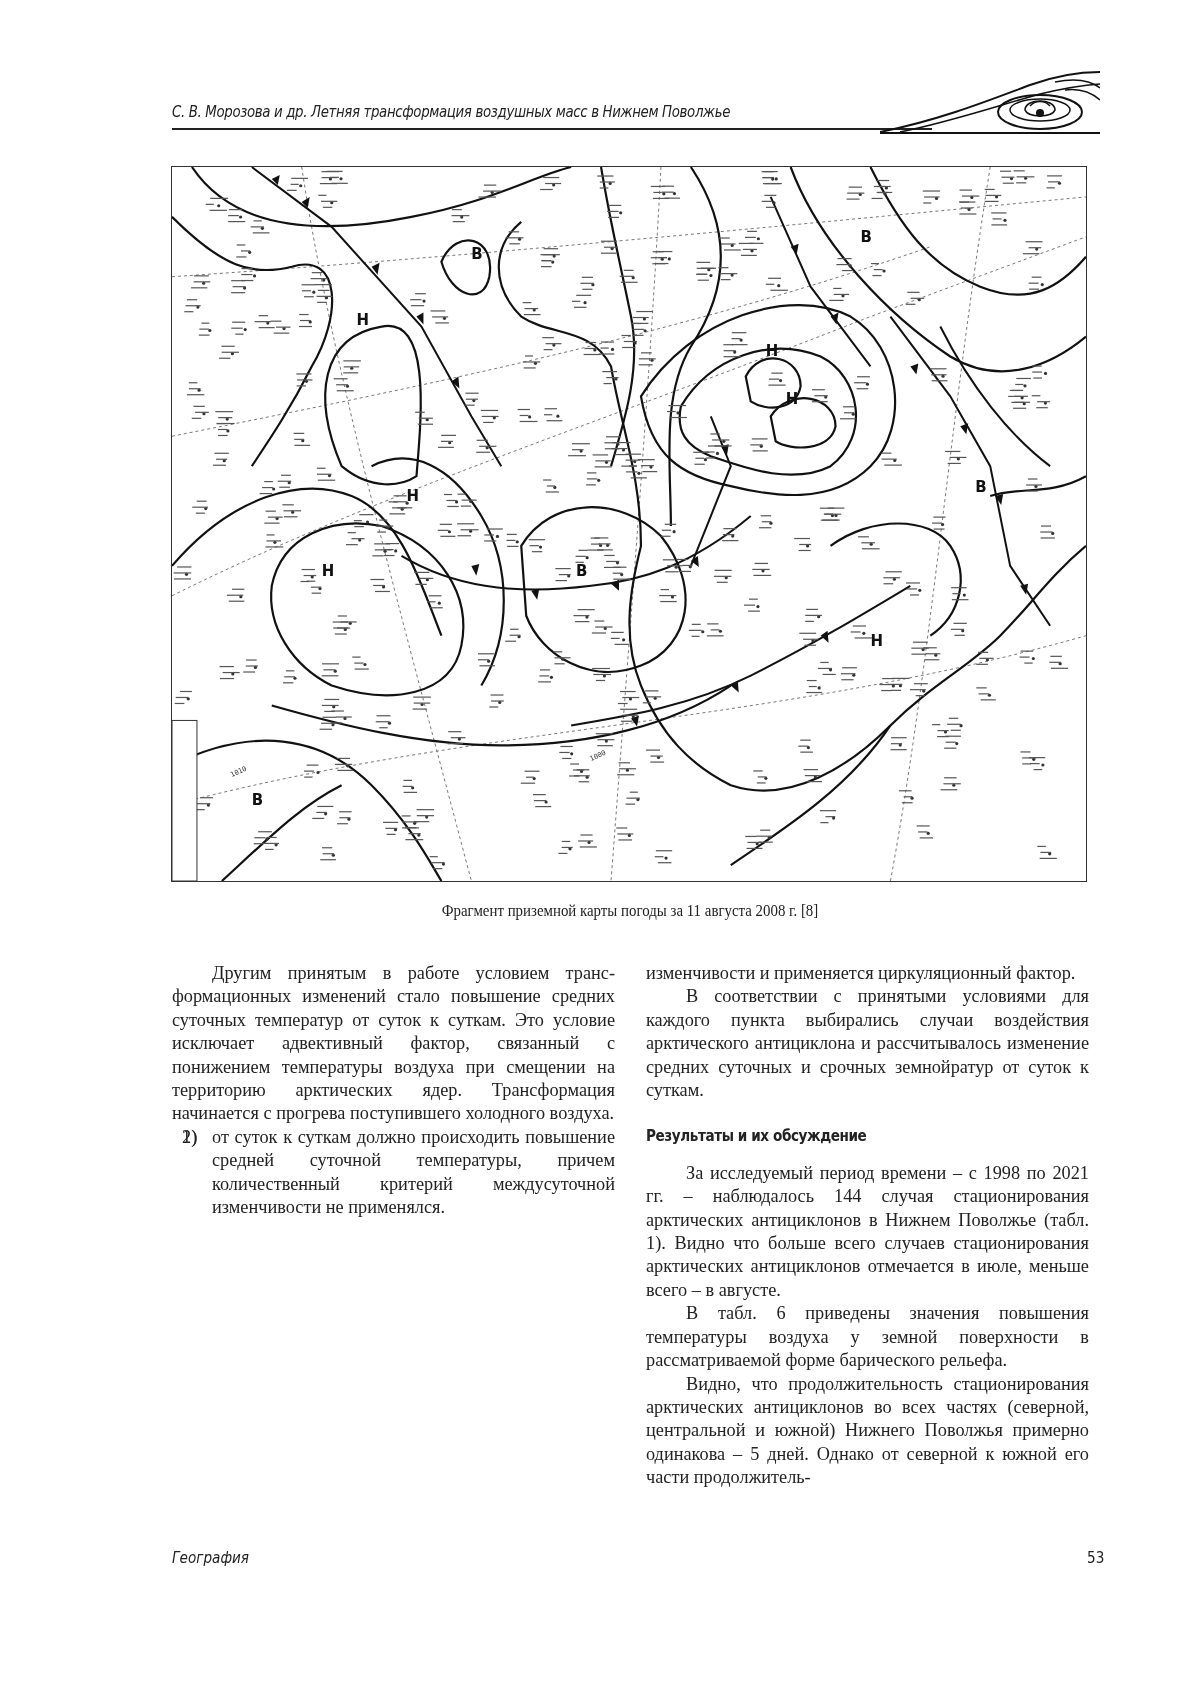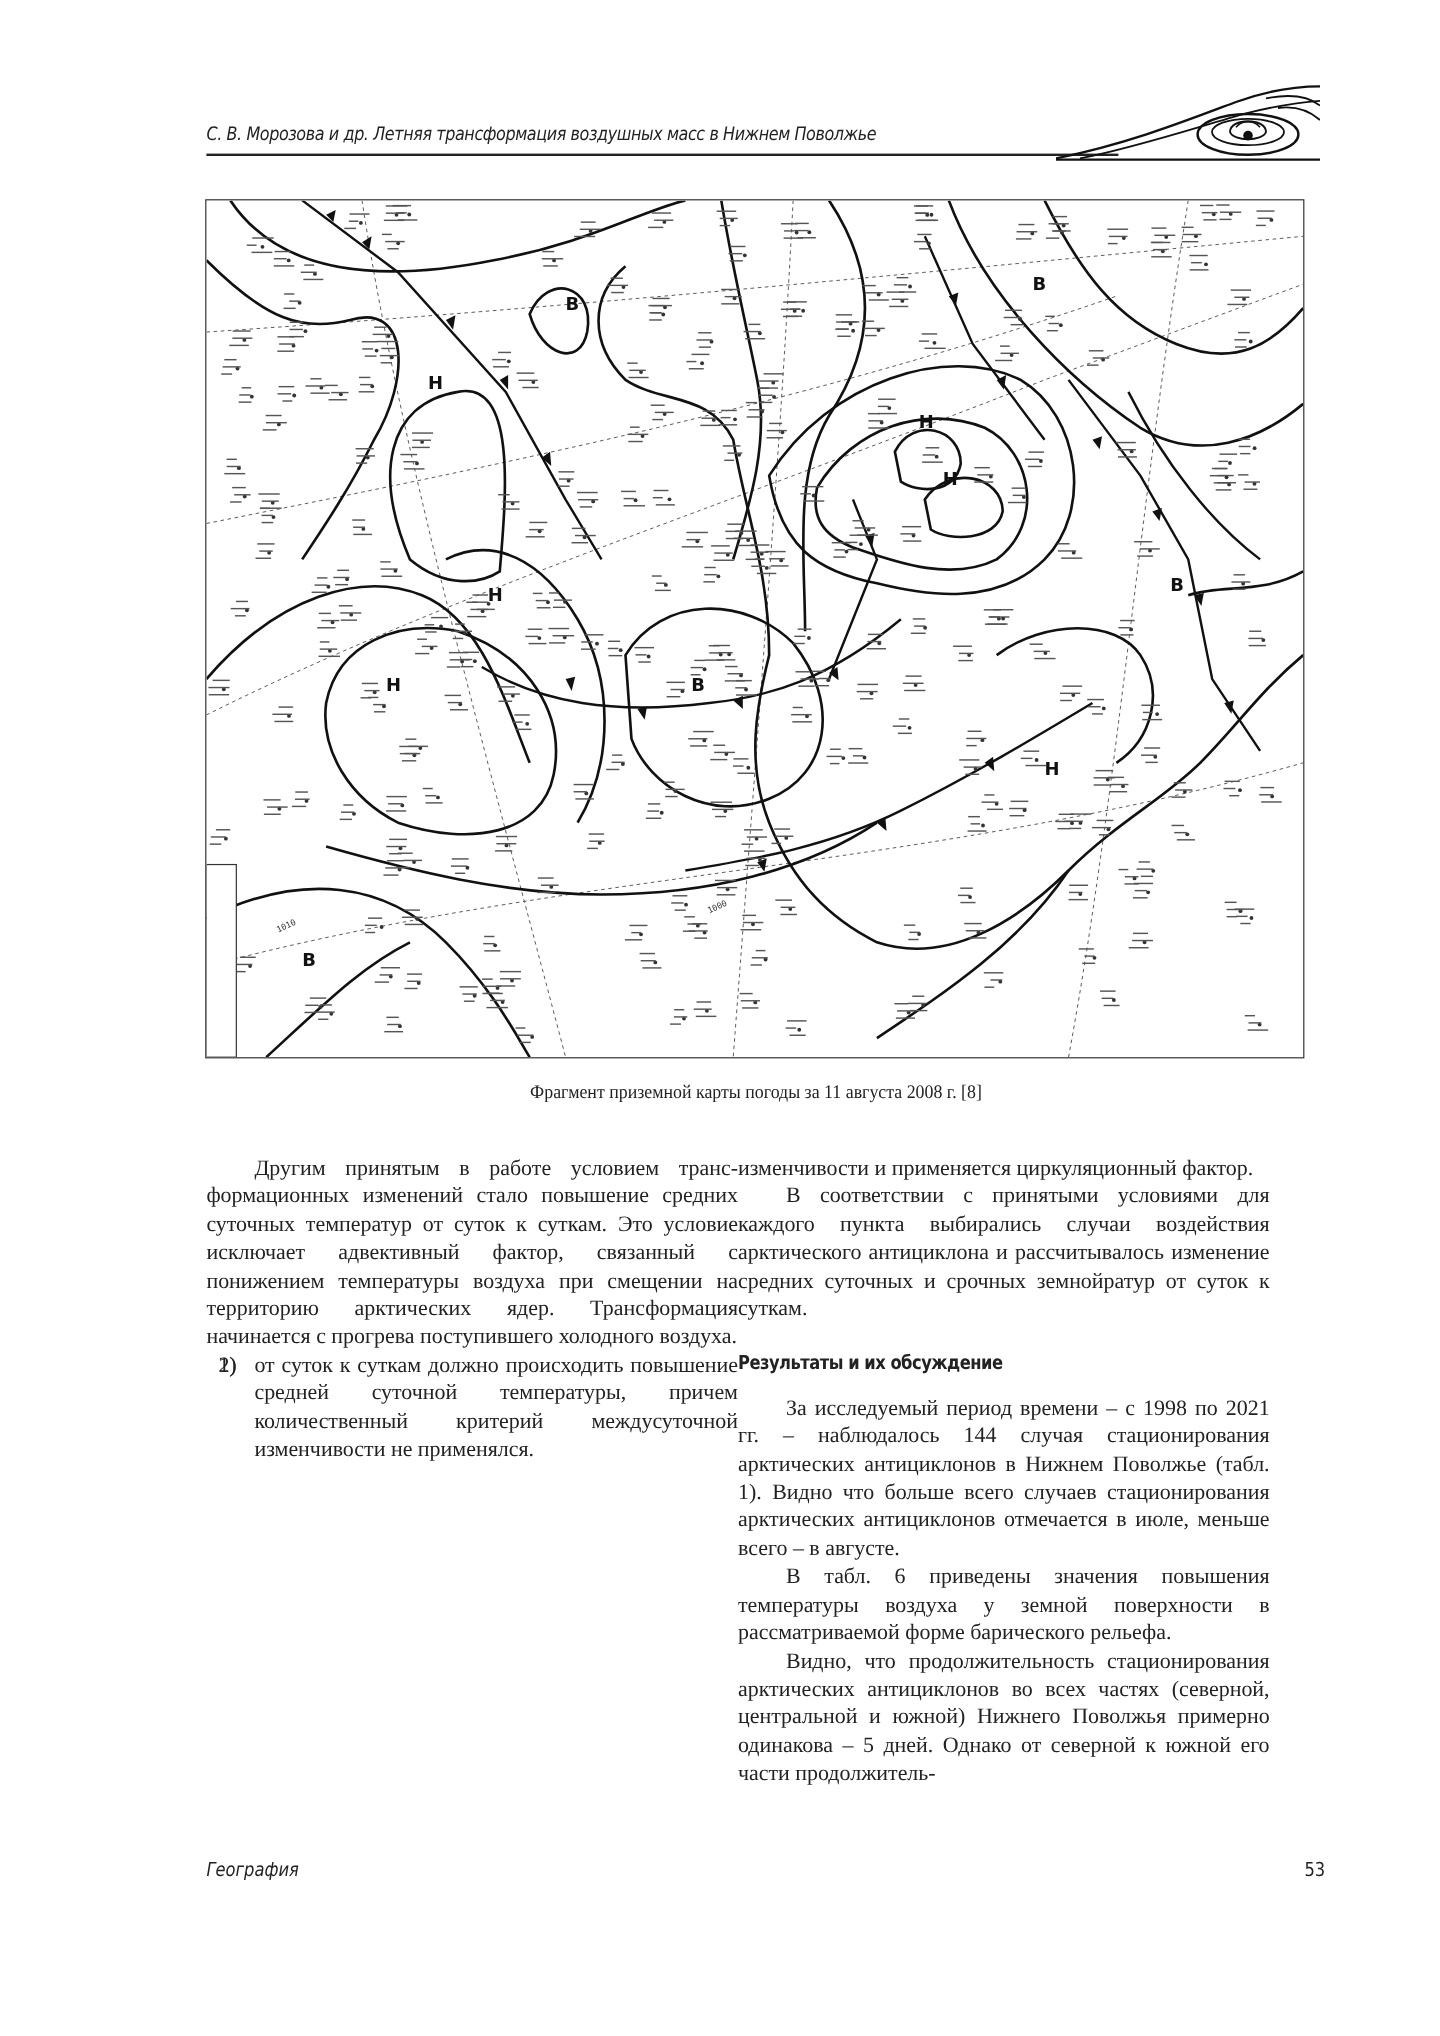--- a/index.html
+++ b/index.html
@@ -21,21 +21,21 @@
     position: absolute; left: 172px; width: 916px; top: 902px; text-align: center;
     font-family: "Liberation Serif", serif; font-size: 16px; color: #222;
     transform: scaleX(0.93);
   }
   .col {
     position: absolute; top: 962px; width: 443px;
     font-family: "Liberation Serif", serif; font-size: 18.3px; line-height: 23.4px;
     color: #222; text-align: justify; hyphens: manual;
   }
   .col.left { left: 172px; }
-  .col.right { left: 615px; }
+  .col.right { left: 646px; }
   .col p { margin: 0; text-indent: 40px; }
   .col p.noindent { text-indent: 0; }
   .col ol { margin: 0; padding: 0; list-style: none; }
   .col ol li { position: relative; padding-left: 40px; }
   .col ol li .num { position: absolute; left: 10px; top: 0; }
   .section-heading {
     font-family: "DejaVu Sans", sans-serif; font-weight: bold; font-size: 16px;
     letter-spacing: -0.5px; margin: 22px 0 14px 0; text-indent: 0 !important;
     transform: scaleX(0.85); transform-origin: left center; white-space: nowrap;
   }

